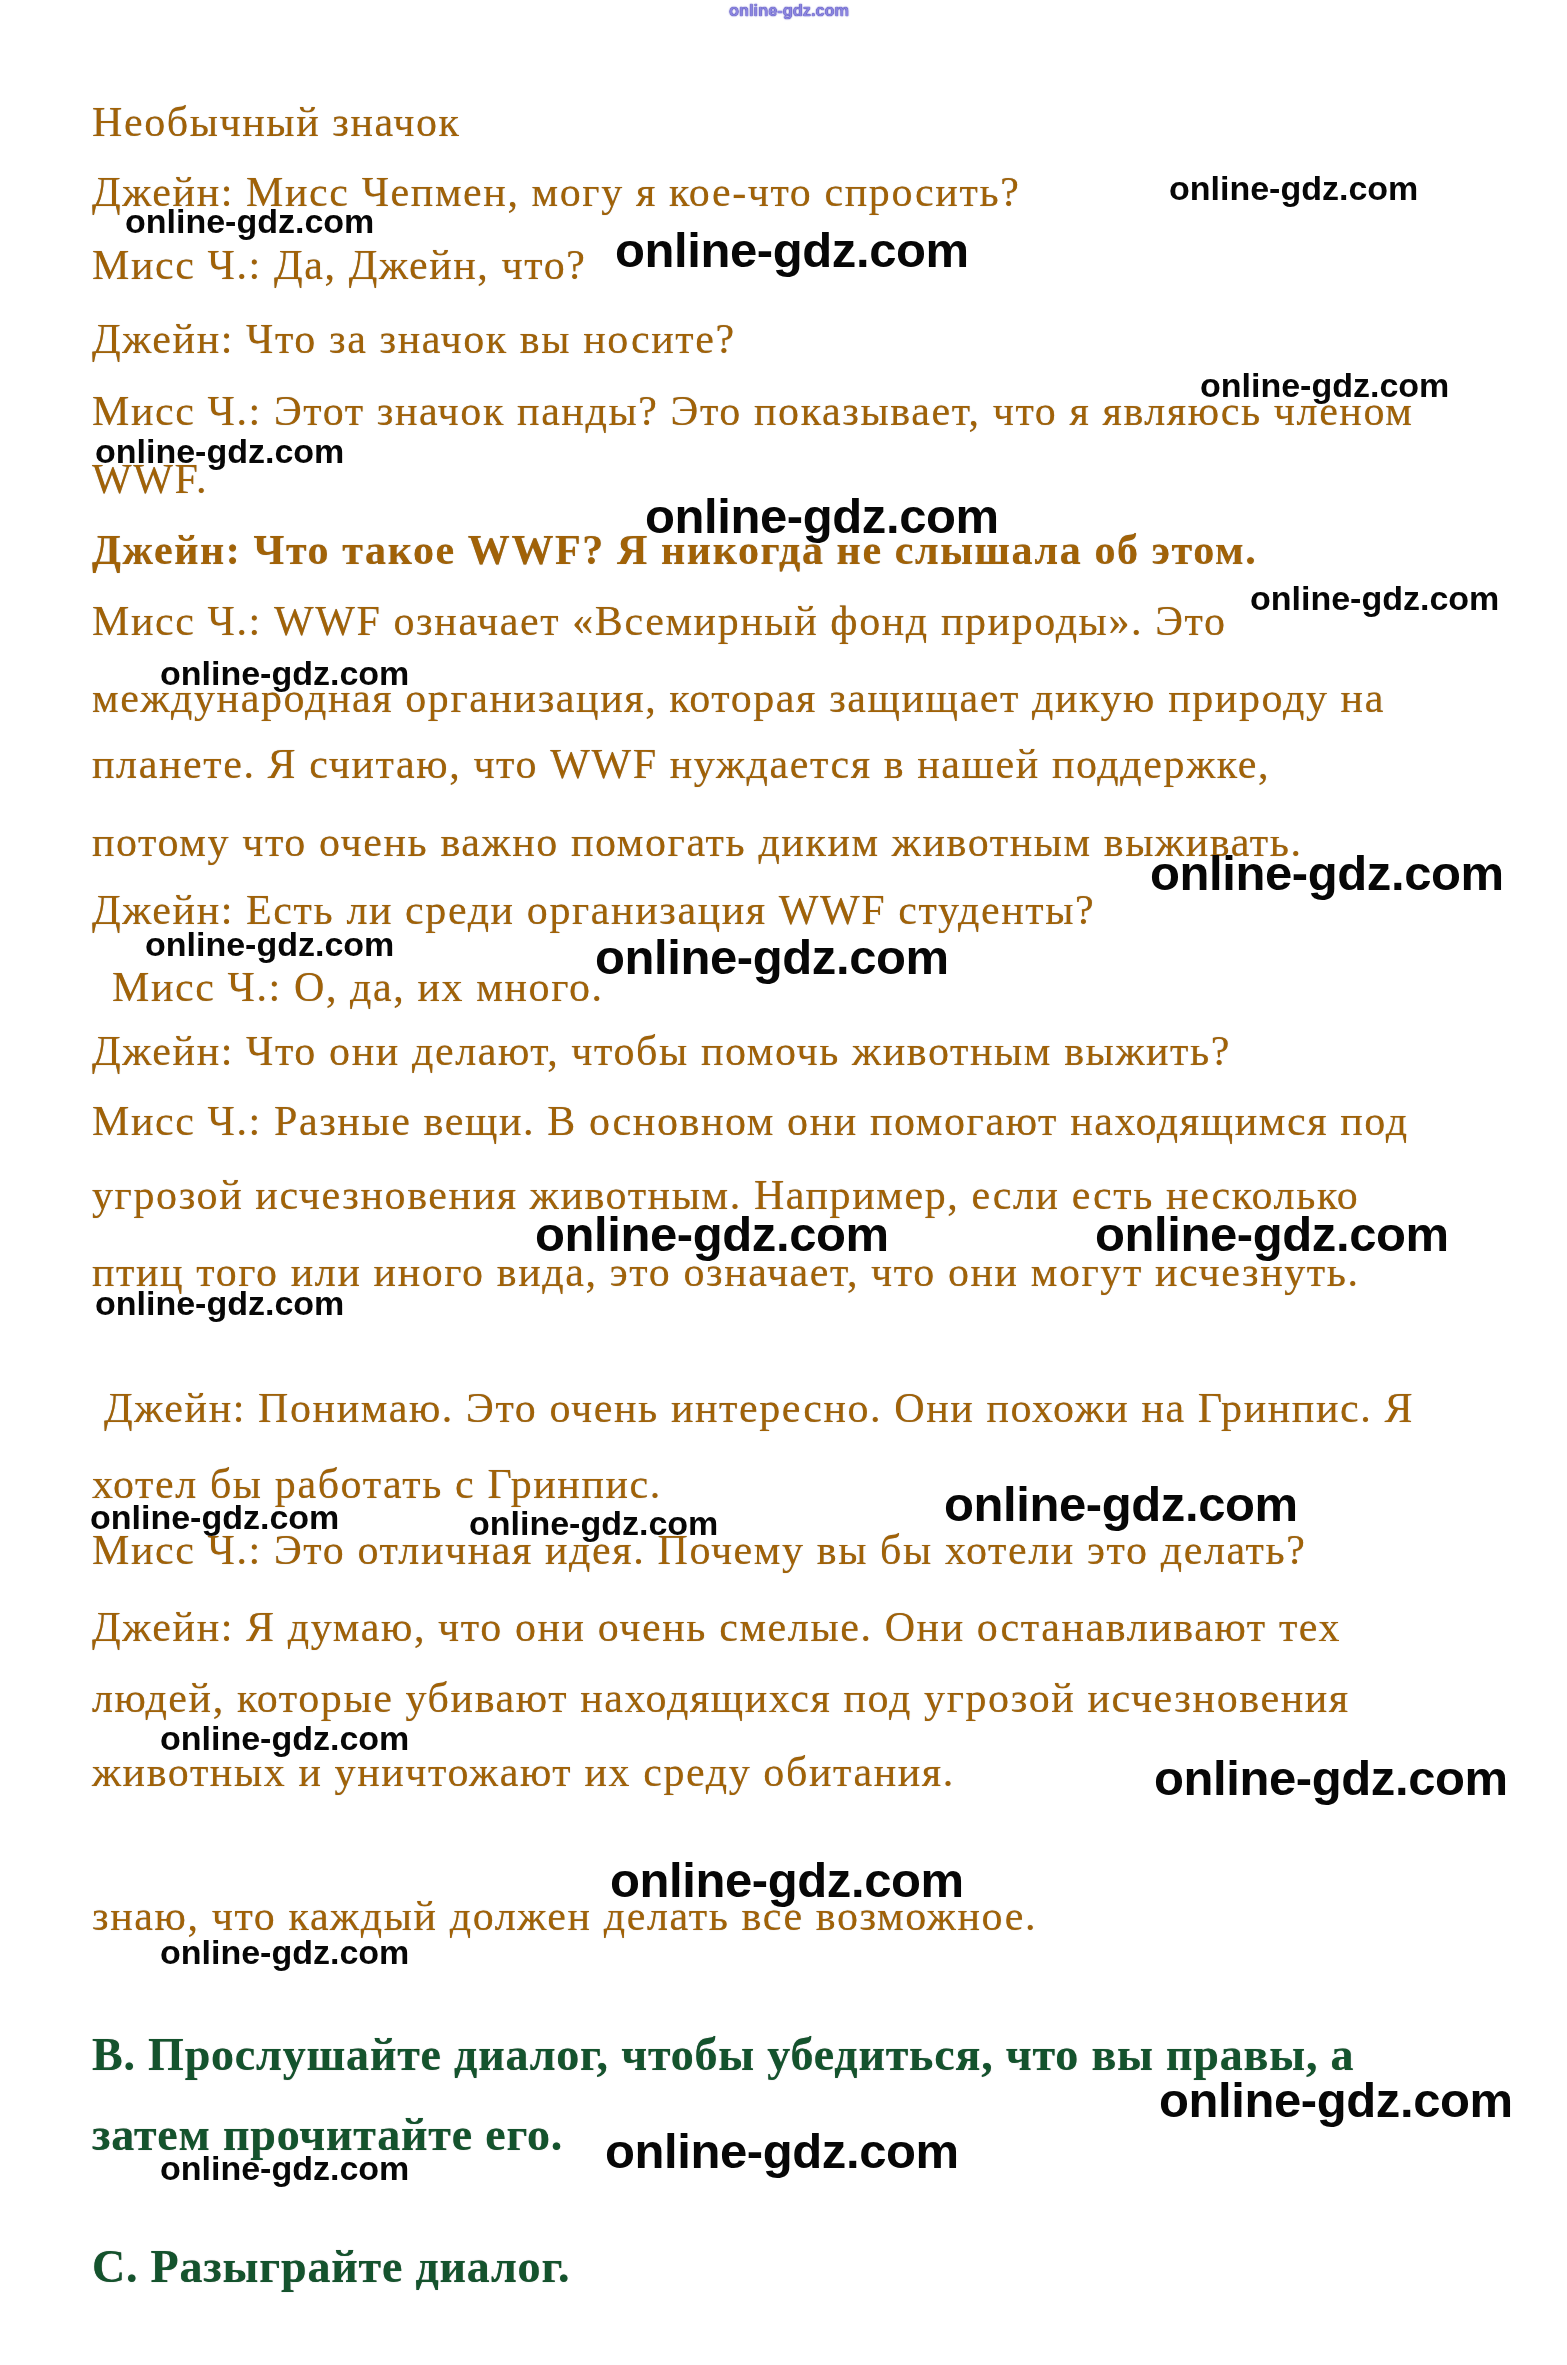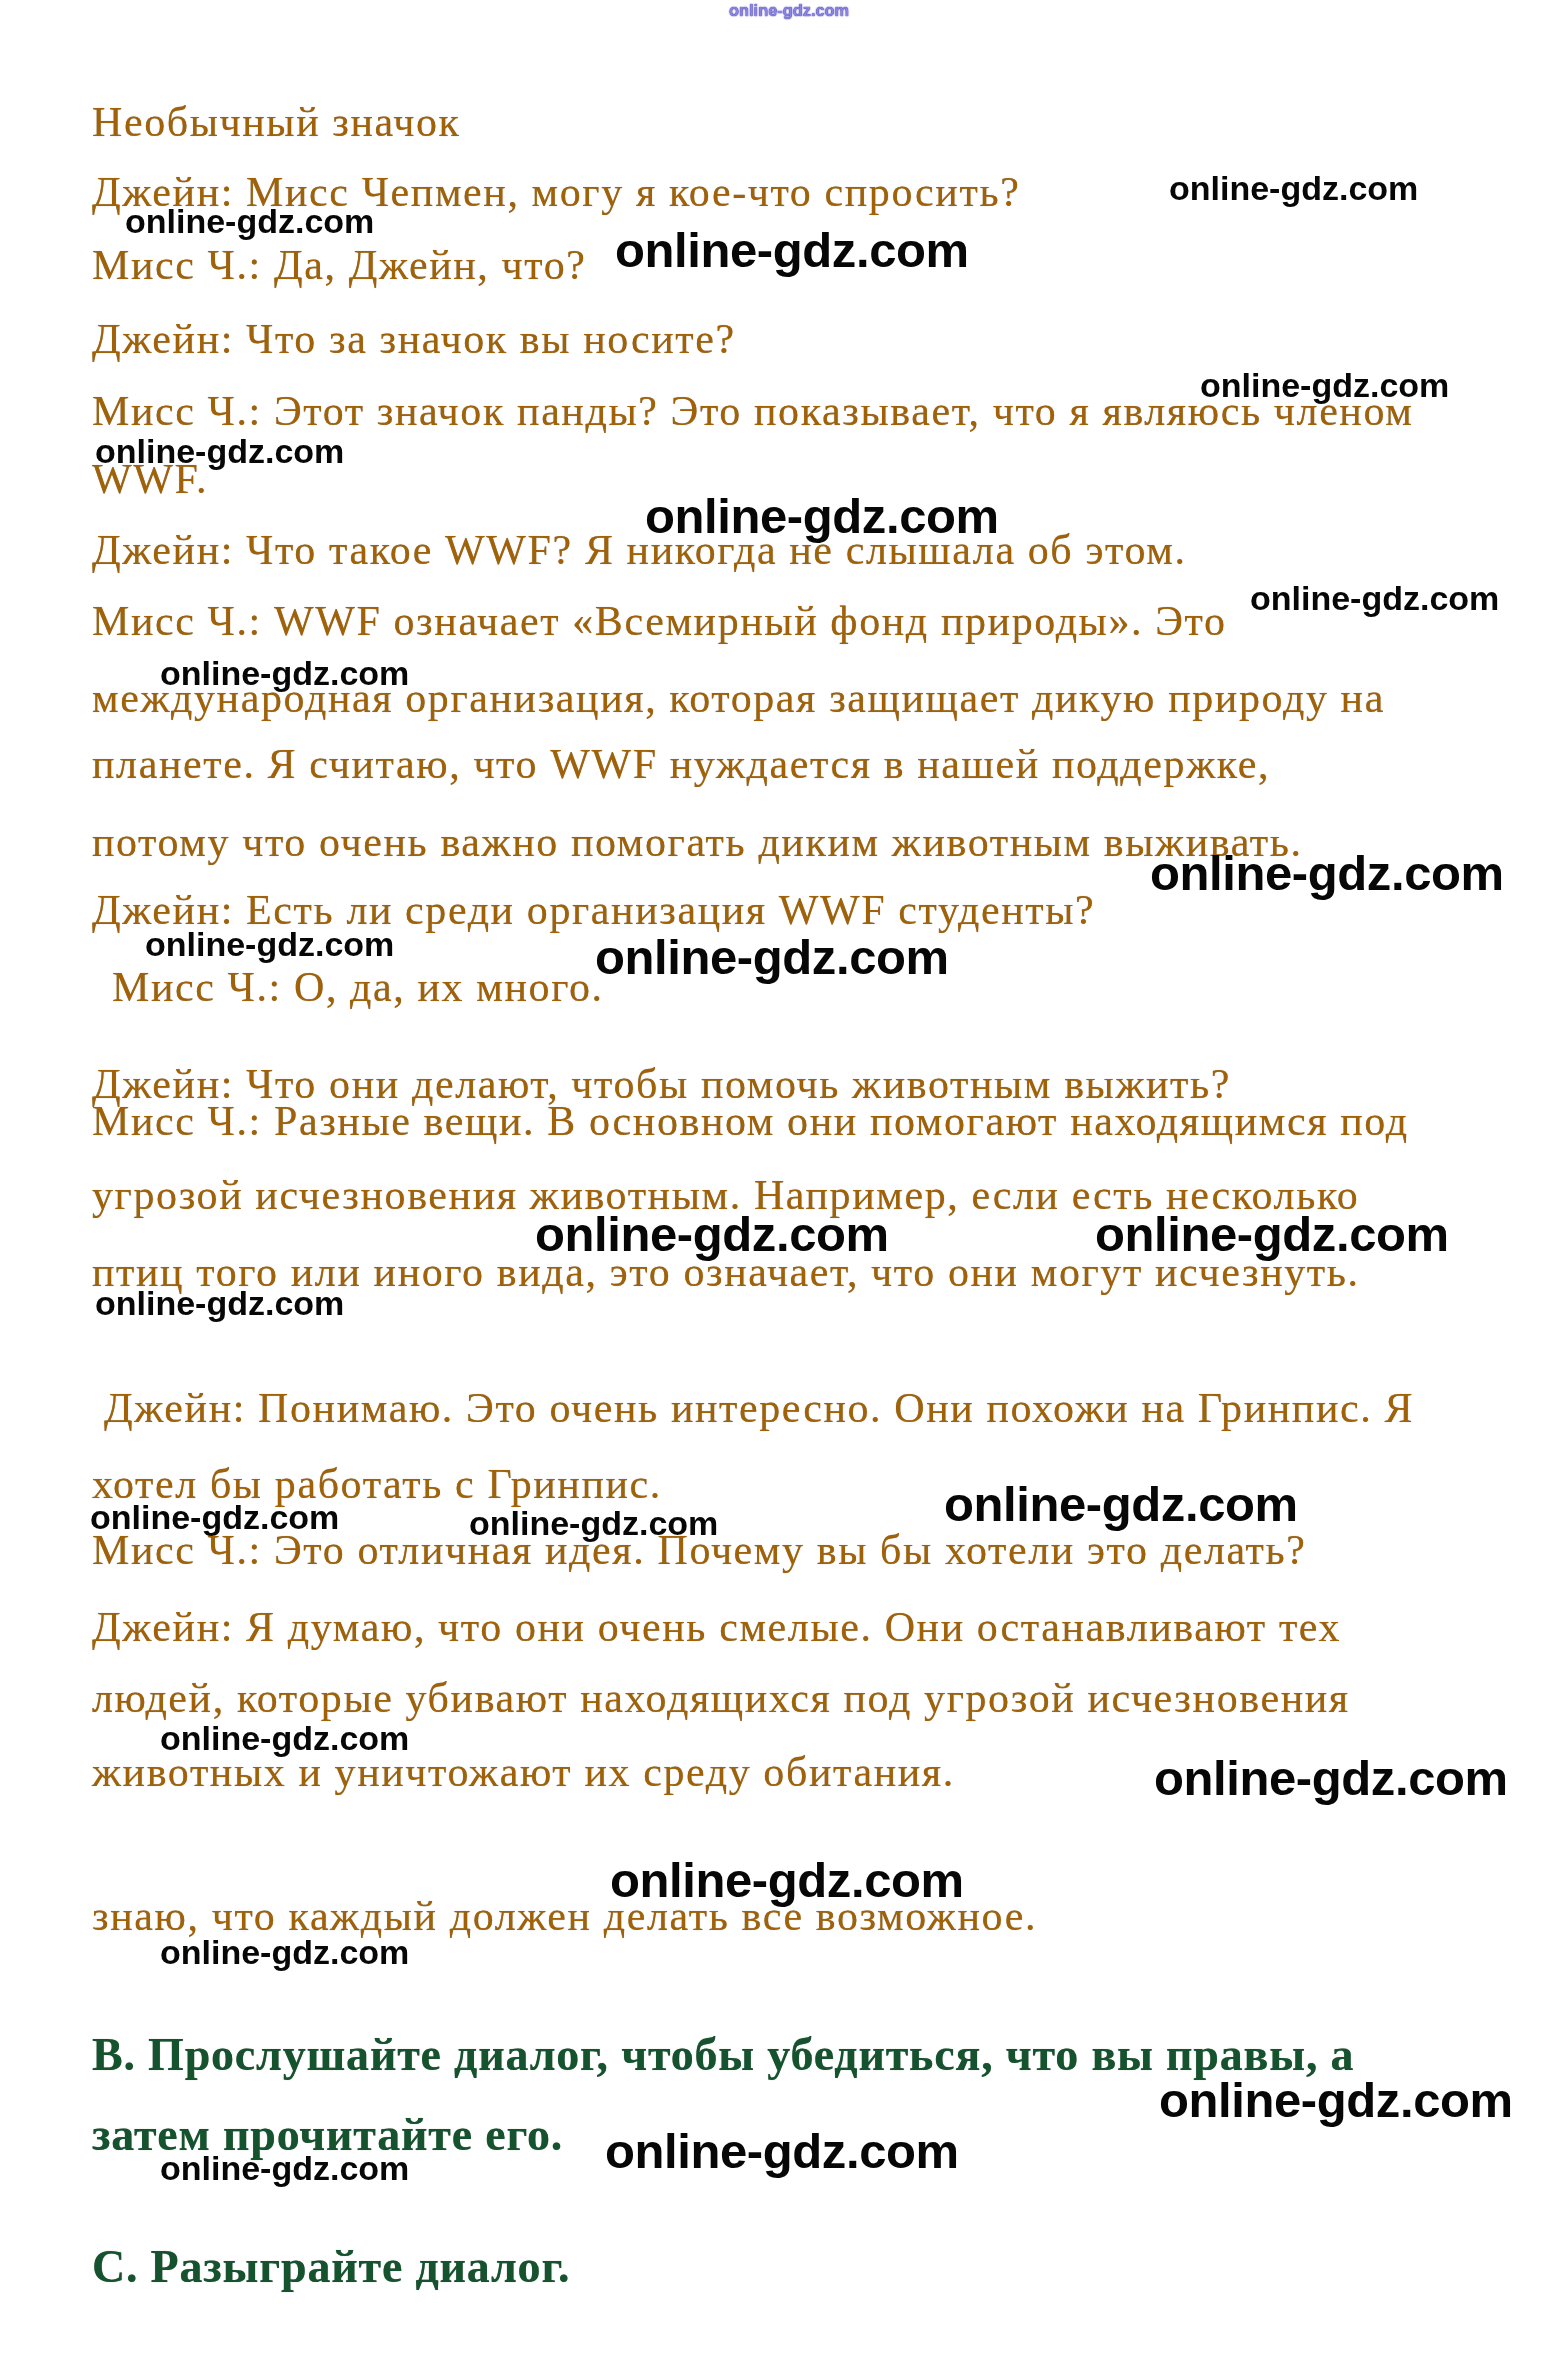--- a/index.html
+++ b/index.html
@@ -64,28 +64,28 @@
 
   <div class="wm-blur" style="left:729px; top:1.6px;">online-gdz.com</div>
 
   <div class="line" style="left:92px; top:101px;">Необычный значок</div>
 
   <div class="line" style="left:92px; top:171px;">Джейн: Мисс Чепмен, могу я кое-что спросить?</div>
   <div class="line" style="left:92px; top:244px;">Мисс Ч.: Да, Джейн, что?</div>
   <div class="line" style="left:92px; top:318px;">Джейн: Что за значок вы носите?</div>
   <div class="line" style="left:92px; top:390px;">Мисс Ч.: Этот значок панды? Это показывает, что я являюсь членом</div>
   <div class="line" style="left:92px; top:458px;">WWF.</div>
-  <div class="line" style="left:92px; top:529px;">Джейн: Что такое WWF? Я никогда не слышала об этом.</div>
+  <div class="line" style="left:92px; top:529px;font-weight:bold;">Джейн: Что такое WWF? Я никогда не слышала об этом.</div>
   <div class="line" style="left:92px; top:600px;">Мисс Ч.: WWF означает «Всемирный фонд природы». Это</div>
   <div class="line" style="left:92px; top:677px;">международная организация, которая защищает дикую природу на</div>
   <div class="line" style="left:92px; top:743px;">планете. Я считаю, что WWF нуждается в нашей поддержке,</div>
   <div class="line" style="left:92px; top:821px;">потому что очень важно помогать диким животным выживать.</div>
   <div class="line" style="left:92px; top:889px;">Джейн: Есть ли среди организация WWF студенты?</div>
   <div class="line" style="left:92px; top:966px;margin-left:20px;">Мисс Ч.: О, да, их много.</div>
-  <div class="line" style="left:92px; top:1030px;margin-top:33px;">Джейн: Что они делают, чтобы помочь животным выжить?</div>
+  <div class="line" style="left:92px; top:1030px;">Джейн: Что они делают, чтобы помочь животным выжить?</div>
   <div class="line" style="left:92px; top:1100px;">Мисс Ч.: Разные вещи. В основном они помогают находящимся под</div>
   <div class="line" style="left:92px; top:1174px;">угрозой исчезновения животным. Например, если есть несколько</div>
   <div class="line" style="left:92px; top:1251px;">птиц того или иного вида, это означает, что они могут исчезнуть.</div>
   <div class="line" style="left:92px; top:1387px;margin-left:12px;">Джейн: Понимаю. Это очень интересно. Они похожи на Гринпис. Я</div>
   <div class="line" style="left:92px; top:1463px;">хотел бы работать с Гринпис.</div>
   <div class="line" style="left:92px; top:1529px;">Мисс Ч.: Это отличная идея. Почему вы бы хотели это делать?</div>
   <div class="line" style="left:92px; top:1606px;">Джейн: Я думаю, что они очень смелые. Они останавливают тех</div>
   <div class="line" style="left:92px; top:1677px;">людей, которые убивают находящихся под угрозой исчезновения</div>
   <div class="line" style="left:92px; top:1751px;">животных и уничтожают их среду обитания.</div>
   <div class="line" style="left:92px; top:1895px;">знаю, что каждый должен делать все возможное.</div>

